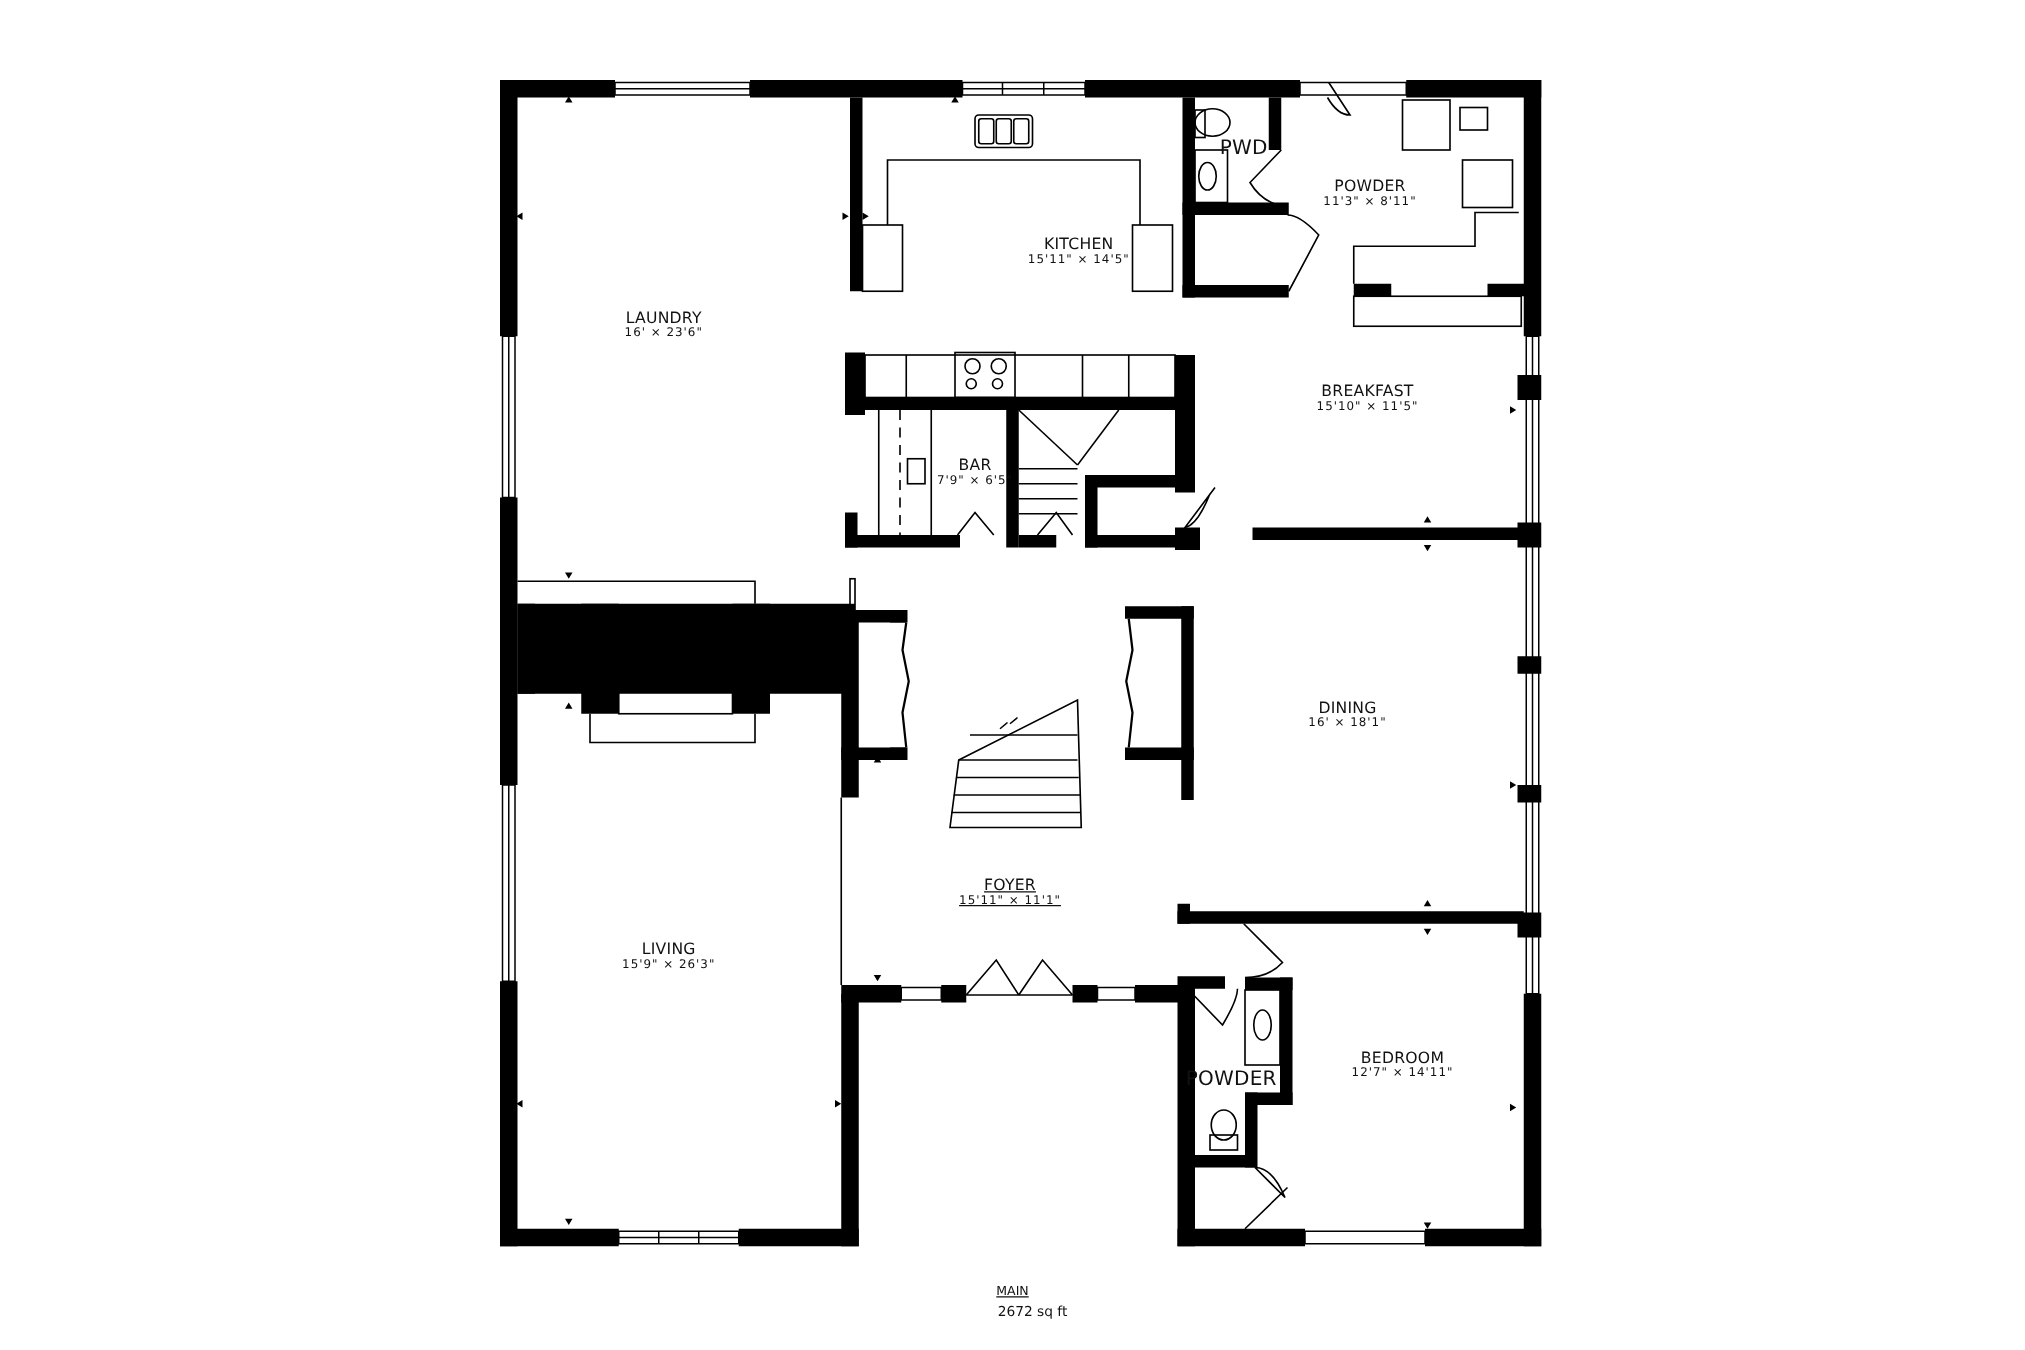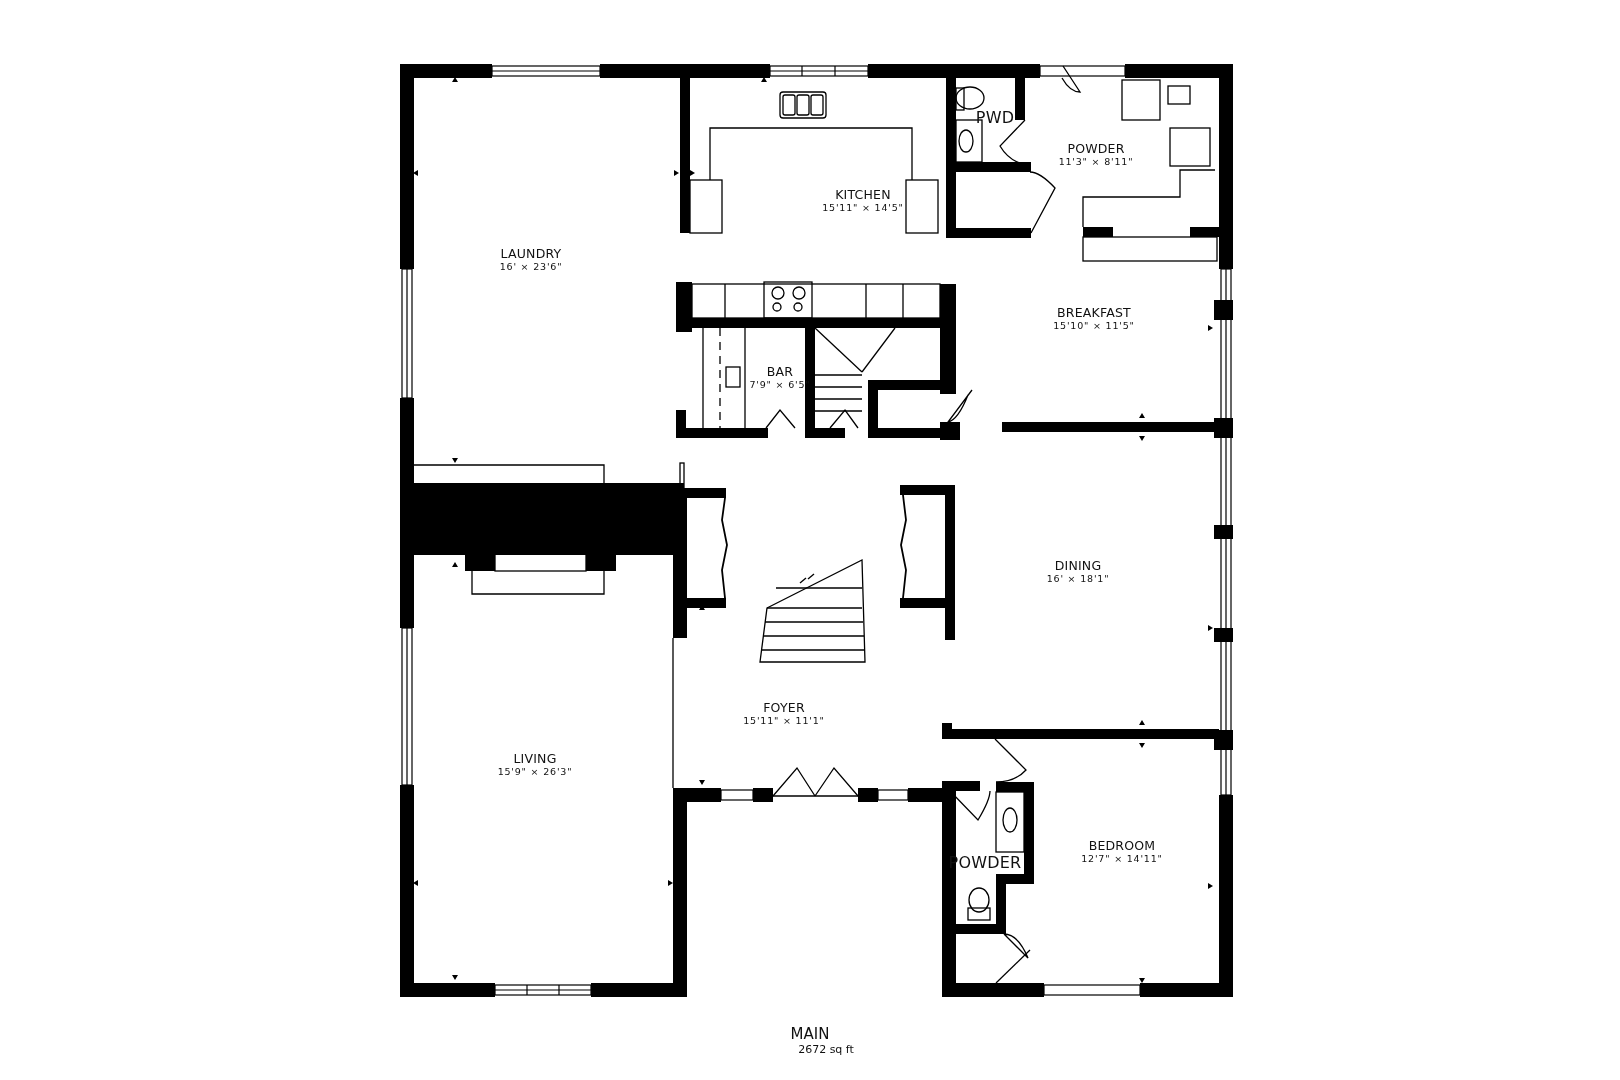--- a/index.html
+++ b/index.html
@@ -3,21 +3,21 @@
 <meta charset="utf-8">
 <style>
   html, body { margin: 0; padding: 0; background: #ffffff; }
   body { width: 1620px; height: 1080px; position: relative; overflow: hidden; font-family: "DejaVu Sans", "Liberation Sans", sans-serif; }
   #plan { position: absolute; left: 0; top: 0; width: 1620px; height: 1080px; }
   .room-label { position: absolute; text-align: center; transform: translateX(-50%); color: #111; white-space: nowrap; }
   .room-name { font-size: 12.5px; letter-spacing: 0.2px; display: block; line-height: 15px; }
   .room-dim { font-size: 9.5px; letter-spacing: 0.8px; display: block; line-height: 12px; }
   .small-label .room-name { font-size: 16px; }
   .footer { position: absolute; left: 810px; top: 1025px; transform: translateX(-50%); text-align: center; color: #111; }
-  .footer-title { font-size: 15px; display: block; line-height: 18px; }
+  .footer-title { font-size: 10px; display: block; line-height: 18px; text-decoration: underline; }
   .footer-area { font-size: 11px; display: block; line-height: 14px; margin-left: 32px; }
 </style>
 </head>
 <body>
 
 <svg id="plan" viewBox="0 0 1620 1080" xmlns="http://www.w3.org/2000/svg">
   <g fill="#000">
 
     <rect x="400" y="64" width="92" height="14"></rect>
     <rect x="600" y="64" width="170" height="14"></rect>
@@ -267,21 +267,21 @@
   <span class="room-dim">15'10" × 11'5"</span>
 </div>
 <div class="room-label" style="left:780px; top:364px;text-align:center;">
   <span class="room-name">BAR</span>
   <span class="room-dim">7'9" × 6'5"</span>
 </div>
 <div class="room-label" style="left:1078px; top:558px;">
   <span class="room-name">DINING</span>
   <span class="room-dim">16' × 18'1"</span>
 </div>
-<div class="room-label" style="left:784px; top:700px;">
+<div class="room-label" style="left:808px; top:700px;text-decoration:underline;">
   <span class="room-name">FOYER</span>
   <span class="room-dim">15'11" × 11'1"</span>
 </div>
 <div class="room-label" style="left:535px; top:751px;">
   <span class="room-name">LIVING</span>
   <span class="room-dim">15'9" × 26'3"</span>
 </div>
 <div class="room-label small-label" style="left:985px; top:855px;">
   <span class="room-name">POWDER</span>
 </div>

